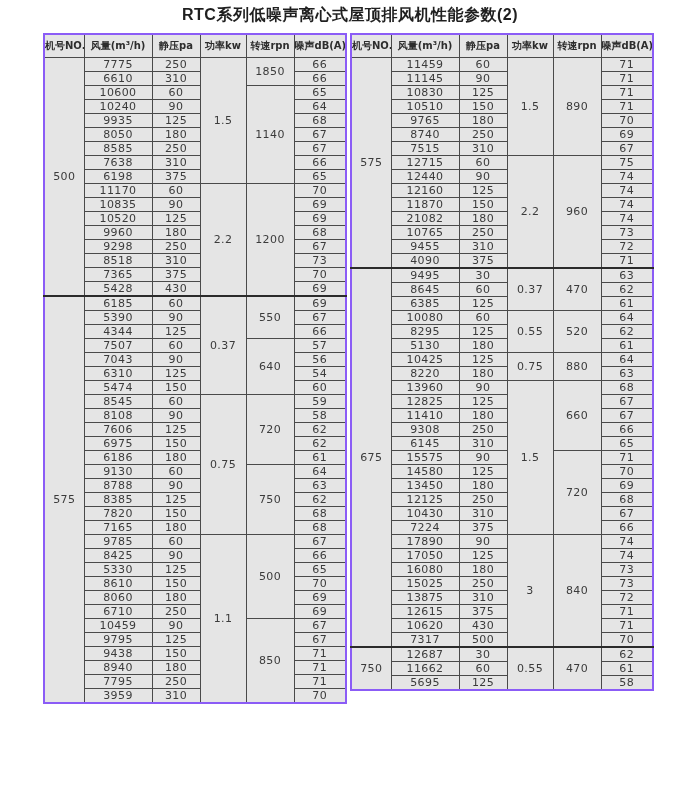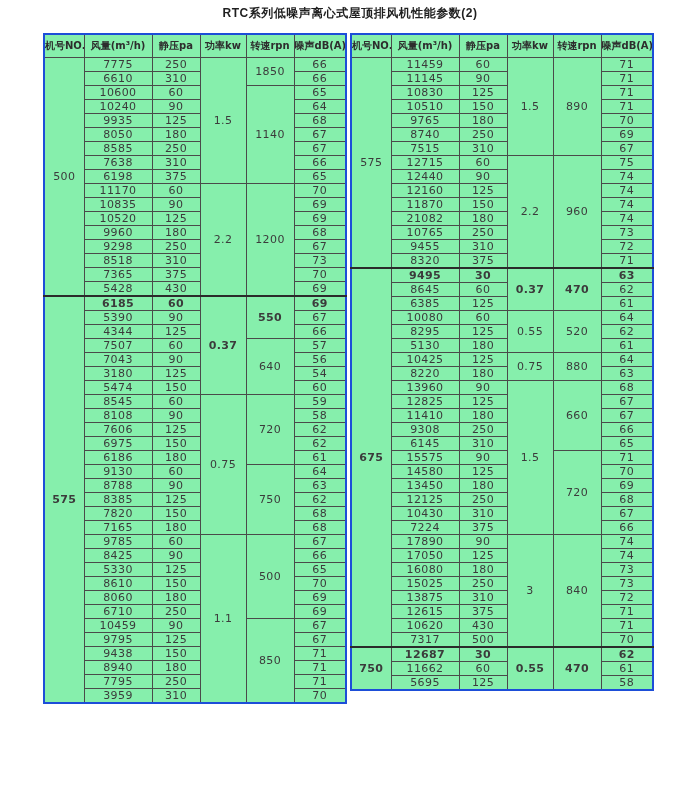--- a/index.html
+++ b/index.html
@@ -7,34 +7,34 @@
     width: 700px; height: 786px;
     background: #ffffff;
     overflow: hidden;
     font-family: "DejaVu Sans", sans-serif;
   }
   .page { position: relative; width: 700px; height: 786px; background: #ffffff; }
   .title {
     position: absolute; top: 5px; left: 0; width: 100%;
     text-align: center;
     font-family: "Liberation Sans", sans-serif;
-    font-size: 12px; font-weight: bold; color: #1f1f1f;
+    font-size: 16px; font-weight: bold; color: #1f1f1f;
     letter-spacing: 0.5px;
   }
   .tables {
     position: absolute; top: 33px; left: 43px;
     display: flex; gap: 3px;
   }
   table.spec-table {
     border-collapse: collapse;
     table-layout: fixed;
     width: 302px;
     height: 551px;
-    border: 2px solid #1d4ed8;
-    background: #86efac;
+    border: 2px solid #8b5cf6;
+    background: #e5e5e5;
   }
   .spec-table th, .spec-table td {
     border: 1px solid #4a4a4a;
     text-align: center;
     vertical-align: middle;
     padding: 0;
     overflow: hidden;
     white-space: nowrap;
   }
   .spec-table th {
@@ -42,21 +42,21 @@
     font-size: 10px;
     font-weight: 600;
     color: #2d2d2d;
     letter-spacing: 0;
   }
   .spec-table td {
     font-size: 11px;
     color: #3b3b3b;
     letter-spacing: 0.4px;
   }
-  .spec-table tr.model-start td { border-top: 2px solid #2b2b2b; font-weight: bold; }
+  .spec-table tr.model-start td { border-top: 2px solid #2b2b2b; }
   col.c-model   { width: 40px; }
   col.c-airflow { width: 68px; }
   col.c-press   { width: 48px; }
   col.c-power   { width: 46px; }
   col.c-speed   { width: 48px; }
   col.c-noise   { width: 52px; }
 </style>
 </head>
 <body>
 
@@ -199,21 +199,21 @@
             <td>60</td>
             <td rowspan="4">640</td>
             <td>57</td>
           </tr>
           <tr>
             <td>7043</td>
             <td>90</td>
             <td>56</td>
           </tr>
           <tr>
-            <td>3180</td>
+            <td>6310</td>
             <td>125</td>
             <td>54</td>
           </tr>
           <tr>
             <td>5474</td>
             <td>150</td>
             <td>60</td>
           </tr>
           <tr>
             <td>8545</td>
@@ -423,21 +423,21 @@
             <td>10765</td>
             <td>250</td>
             <td>73</td>
           </tr>
           <tr>
             <td>9455</td>
             <td>310</td>
             <td>72</td>
           </tr>
           <tr>
-            <td>8320</td>
+            <td>4090</td>
             <td>375</td>
             <td>71</td>
           </tr>
           <tr class="model-start">
             <td rowspan="27">675</td>
             <td>9495</td>
             <td>30</td>
             <td rowspan="3">0.37</td>
             <td rowspan="3">470</td>
             <td>63</td>

